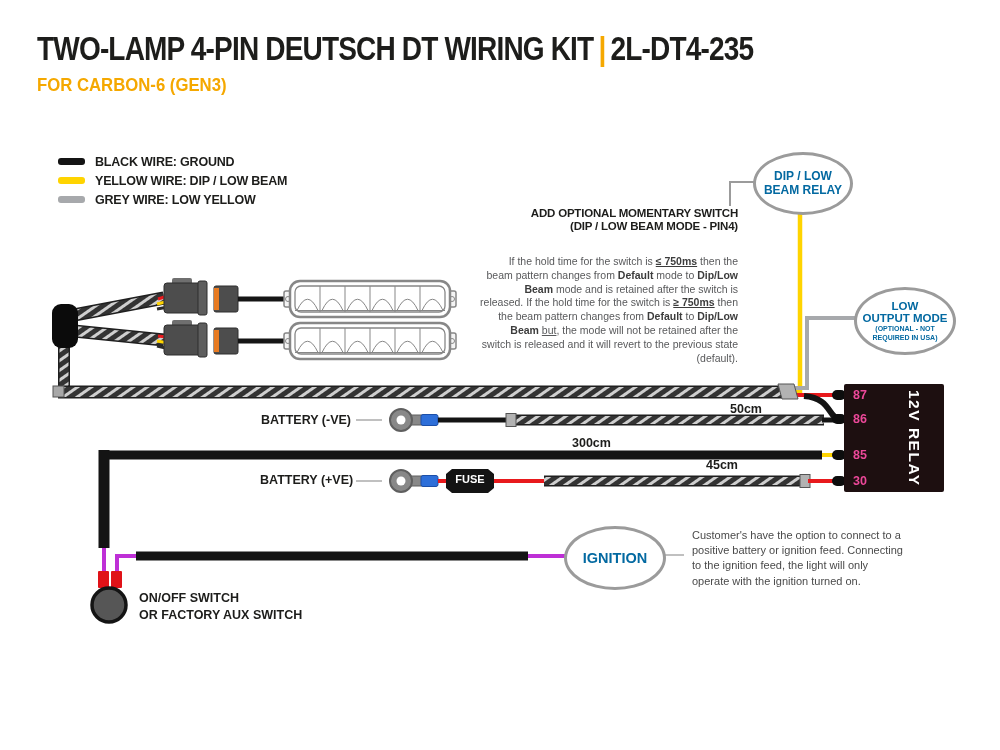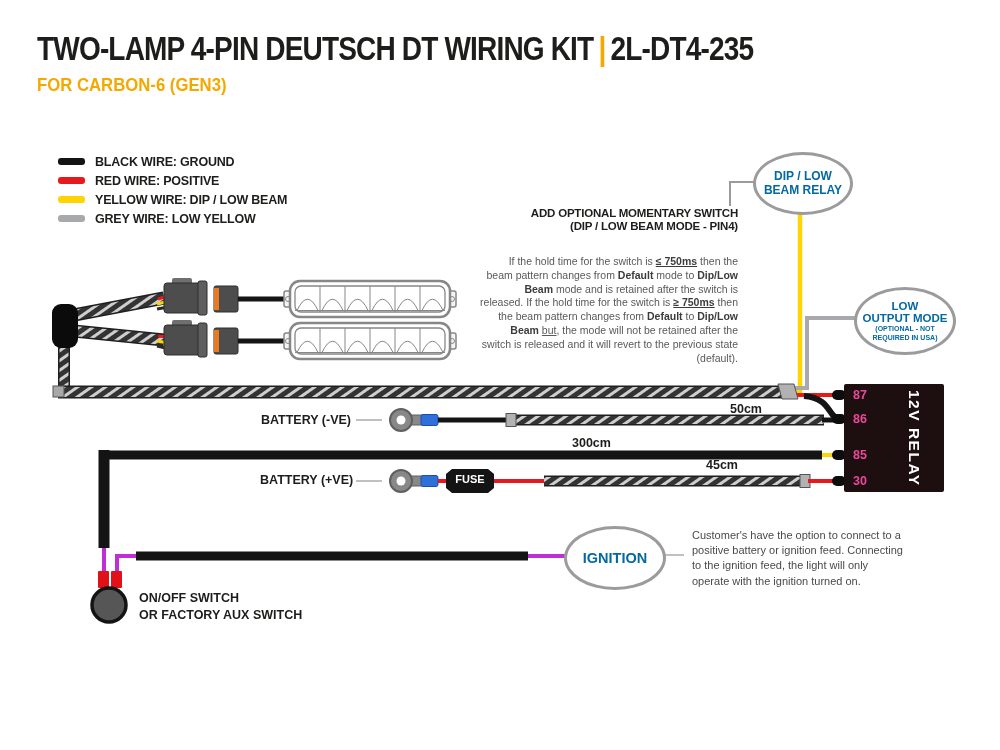--- a/index.html
+++ b/index.html
@@ -48,24 +48,20 @@
     <span>TWO-LAMP 4-PIN DEUTSCH DT WIRING KIT</span><span class="sep" style="color: rgb(245, 168, 0);">|</span><span>2L-DT4-235</span>
   </div>
   <div class="abs" id="subtitle" style="color: rgb(245, 168, 0);">FOR CARBON-6 (GEN3)</div>
 
   <div class="abs" id="legend">
       <div class="legend-row">
         <span class="legend-swatch" style="background: rgb(20, 20, 20);"></span>
         <span class="legend-label">BLACK WIRE: GROUND</span>
       </div>
       <div class="legend-row">
-        <span class="legend-swatch" style="background: rgb(232, 25, 28);"></span>
-        <span class="legend-label">RED WIRE: POSITIVE</span>
-      </div>
-      <div class="legend-row">
         <span class="legend-swatch" style="background: rgb(255, 212, 0);"></span>
         <span class="legend-label">YELLOW WIRE: DIP / LOW BEAM</span>
       </div>
       <div class="legend-row">
         <span class="legend-swatch" style="background: rgb(167, 169, 172);"></span>
         <span class="legend-label">GREY WIRE: LOW YELLOW</span>
       </div>
     </div>
 
   <svg id="wires" width="1000" height="750" viewBox="0 0 1000 750">

